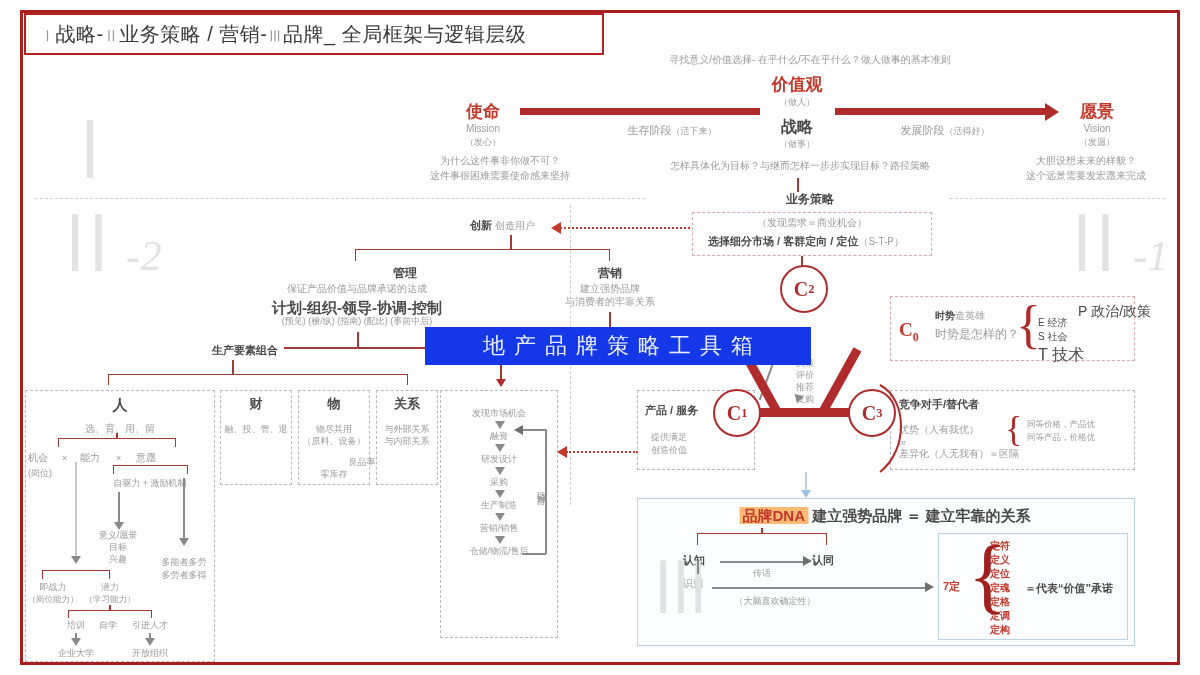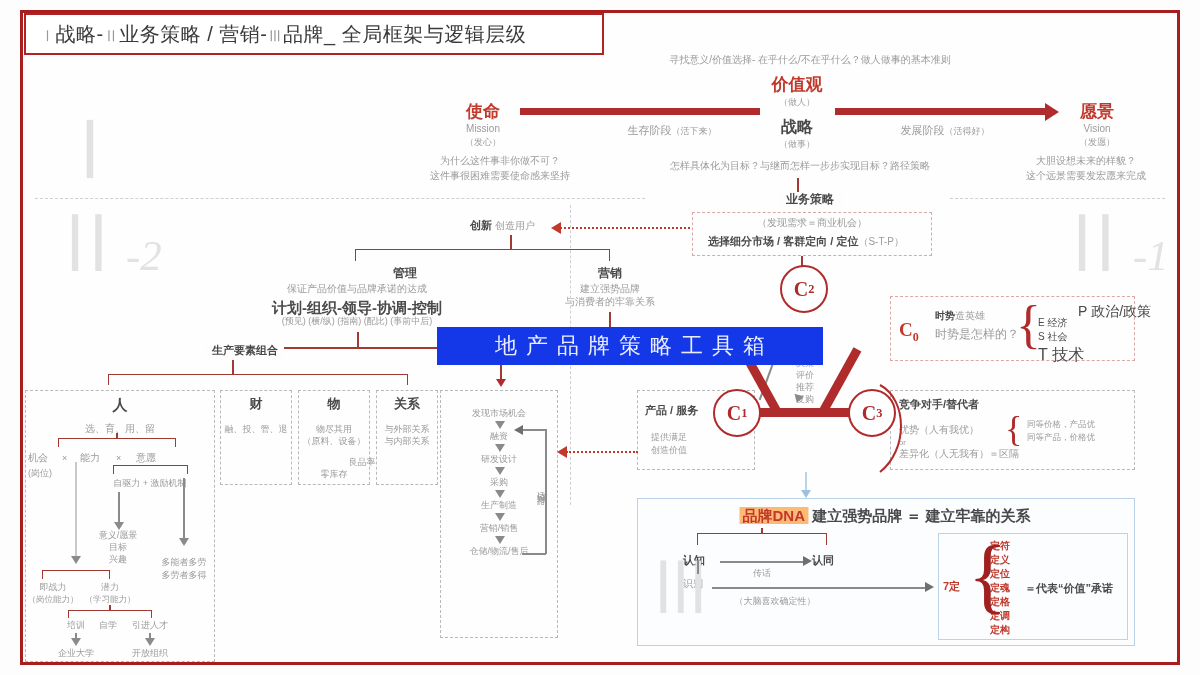--- a/index.html
+++ b/index.html
@@ -85,21 +85,21 @@
   .cnode{
     position:absolute;border-radius:50%;border:2.5px solid #b02b2b;background:#ffffff;
     display:flex;align-items:center;justify-content:center;z-index:6;
     color:#b02b2b;font-weight:bold;font-family:"Liberation Serif",serif;
   }
   .cnode .sub{font-size:.62em;vertical-align:sub;}
 
   
   .banner{
     position:absolute;left:425px;top:327px;width:386px;height:38px;
-    background:#1437e8;z-index:40;display:flex;align-items:center;justify-content:center;margin-left:12px;
+    background:#1437e8;z-index:40;display:flex;align-items:center;justify-content:center;
   }
   .banner span{
     color:#e9eeff;font-size:22px;letter-spacing:9px;
     font-family:"Liberation Serif",serif;padding-left:9px;
   }
 
   
   .brace{
     position:absolute;color:#b02b2b;font-family:"Liberation Serif",serif;
     line-height:1;z-index:4;

